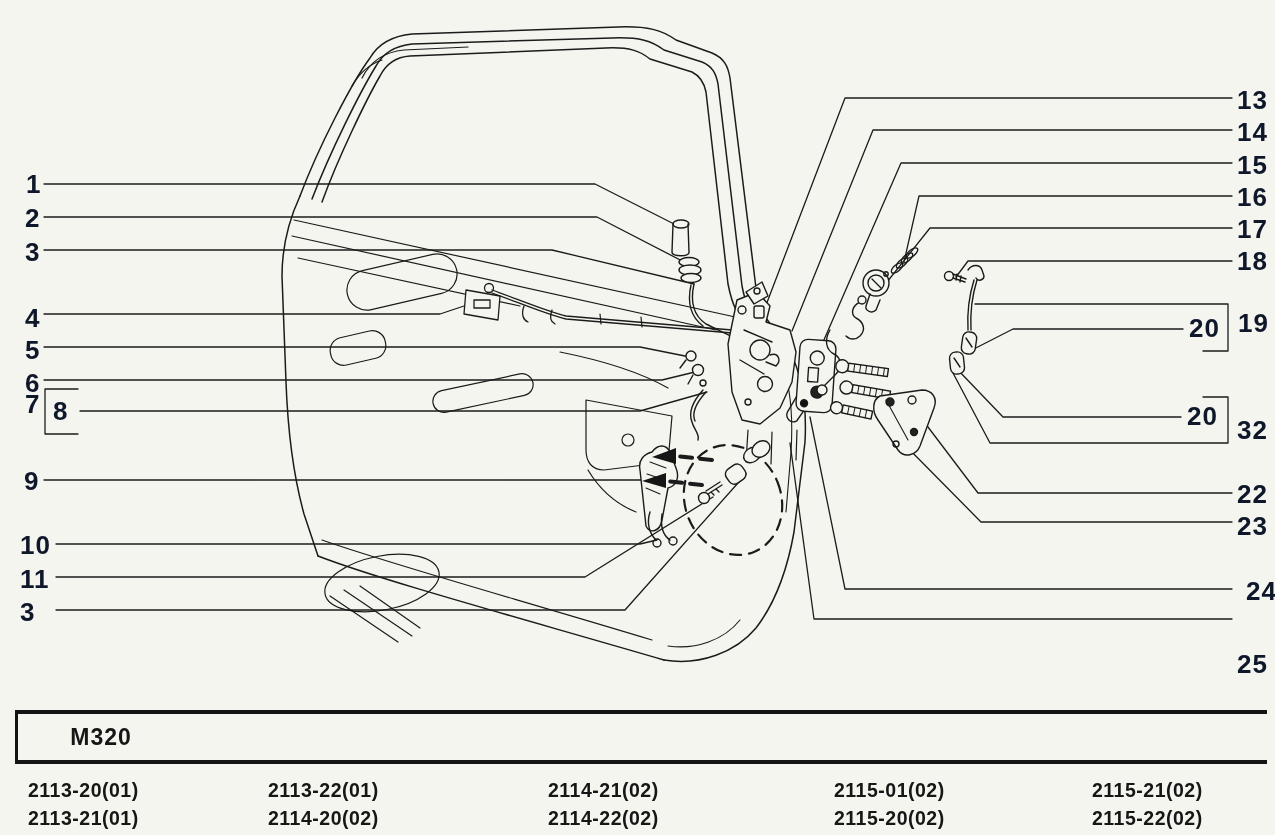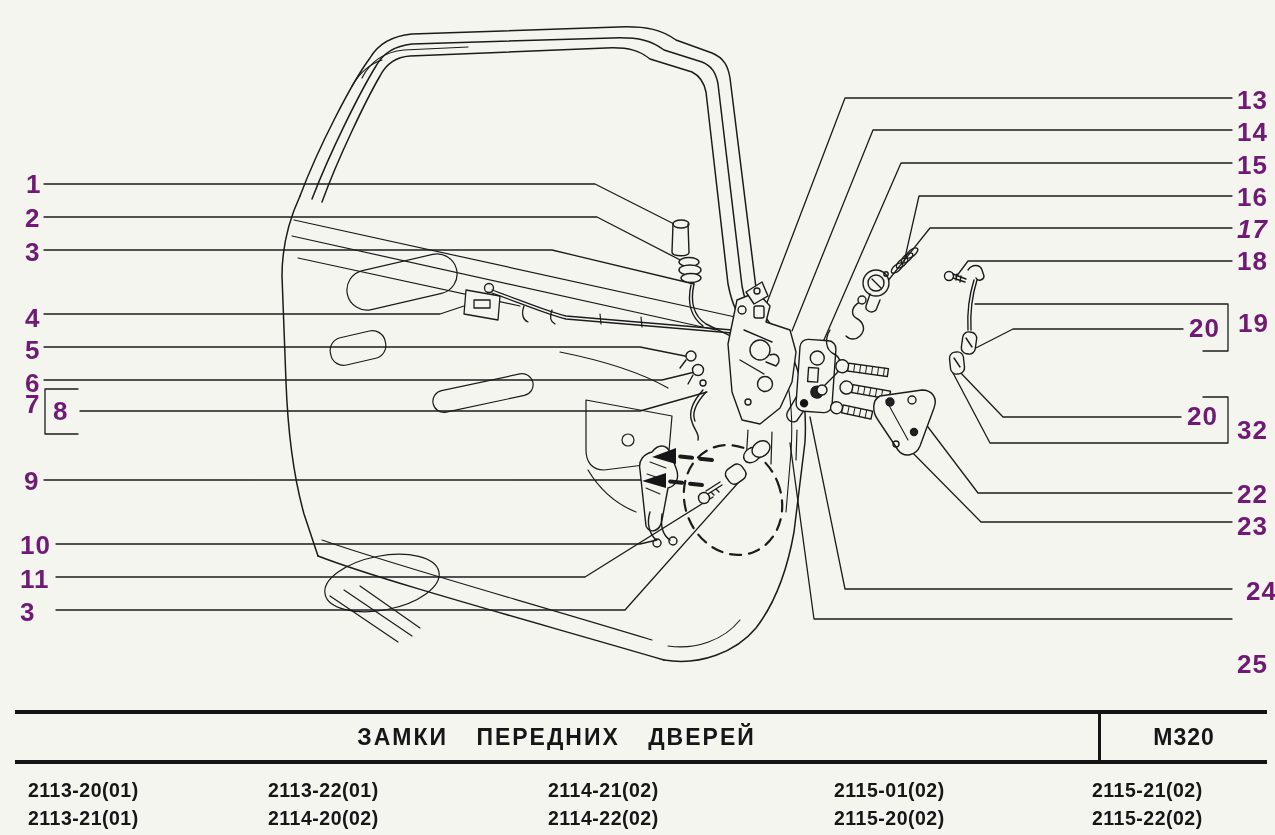--- a/index.html
+++ b/index.html
@@ -1,19 +1,19 @@
 <!DOCTYPE html>
 <html><head>
 <meta charset="utf-8">
 <style>
   html,body{margin:0;padding:0;background:#d9d9d4;}
   .stage{position:relative;width:1275px;height:835px;background:#f5f5ef;overflow:hidden;
          font-family:"Liberation Sans", sans-serif;color:#161616;margin:0 auto;}
   svg{position:absolute;left:0;top:0;}
-  .co{position:absolute;font-size:26px;font-weight:700;line-height:26px;color:#701a75;
+  .co{position:absolute;font-size:26px;font-weight:700;line-height:26px;color:#0f172a;
       letter-spacing:1px;white-space:nowrap;text-align:right;}
   
   .title-bar{position:absolute;left:15px;top:710px;width:1252px;height:46px;
              border-top:4px solid #141414;border-bottom:4px solid #141414;display:flex;}
   .title-cell{flex:1;display:flex;align-items:center;justify-content:center;
               font-size:23px;font-weight:700;letter-spacing:2px;word-spacing:20px;}
   .code-cell{width:166px;border-left:3px solid #141414;display:flex;align-items:center;
              justify-content:center;font-size:23px;font-weight:700;letter-spacing:1px;}
   .models{position:absolute;left:0;top:776px;width:1275px;display:flex;}
   .mcol{font-size:19.5px;font-weight:700;line-height:28px;letter-spacing:.5px;white-space:nowrap;}
@@ -253,33 +253,32 @@
   <div class="co" style="left:53px;top:398px;">8</div>
   <div class="co" style="left:24px;top:468px;">9</div>
   <div class="co" style="left:20px;top:532px;">10</div>
   <div class="co" style="left:20px;top:566px;">11</div>
   <div class="co" style="left:20px;top:599px;">3</div>
 
   <div class="co" style="left:1237px;top:87px;">13</div>
   <div class="co" style="left:1237px;top:119px;">14</div>
   <div class="co" style="left:1237px;top:152px;">15</div>
   <div class="co" style="left:1237px;top:184px;">16</div>
-  <div class="co" style="left:1237px;top:216px;font-style:italic;">17</div>
+  <div class="co" style="left:1237px;top:216px;">17</div>
   <div class="co" style="left:1237px;top:248px;">18</div>
   <div class="co" style="left:1189px;top:315px;">20</div>
   <div class="co" style="left:1238px;top:310px;">19</div>
   <div class="co" style="left:1187px;top:403px;">20</div>
   <div class="co" style="left:1237px;top:417px;">32</div>
   <div class="co" style="left:1237px;top:481px;">22</div>
   <div class="co" style="left:1237px;top:513px;">23</div>
   <div class="co" style="left:1237px;top:578px;margin-left:9px;">24</div>
   <div class="co" style="left:1237px;top:607px;margin-top:44px;">25</div>
 
   <div class="title-bar">
-    <div class="title-cell">ЗАМКИ ПЕРЕДНИХ ДВЕРЕЙ</div>
     <div class="code-cell">М320</div>
   </div>
 
   <div class="models">
     <div class="mcol c1">
       <div>2113-20(01)</div>
       <div>2113-21(01)</div>
     </div>
     <div class="mcol c2">
       <div>2113-22(01)</div>

